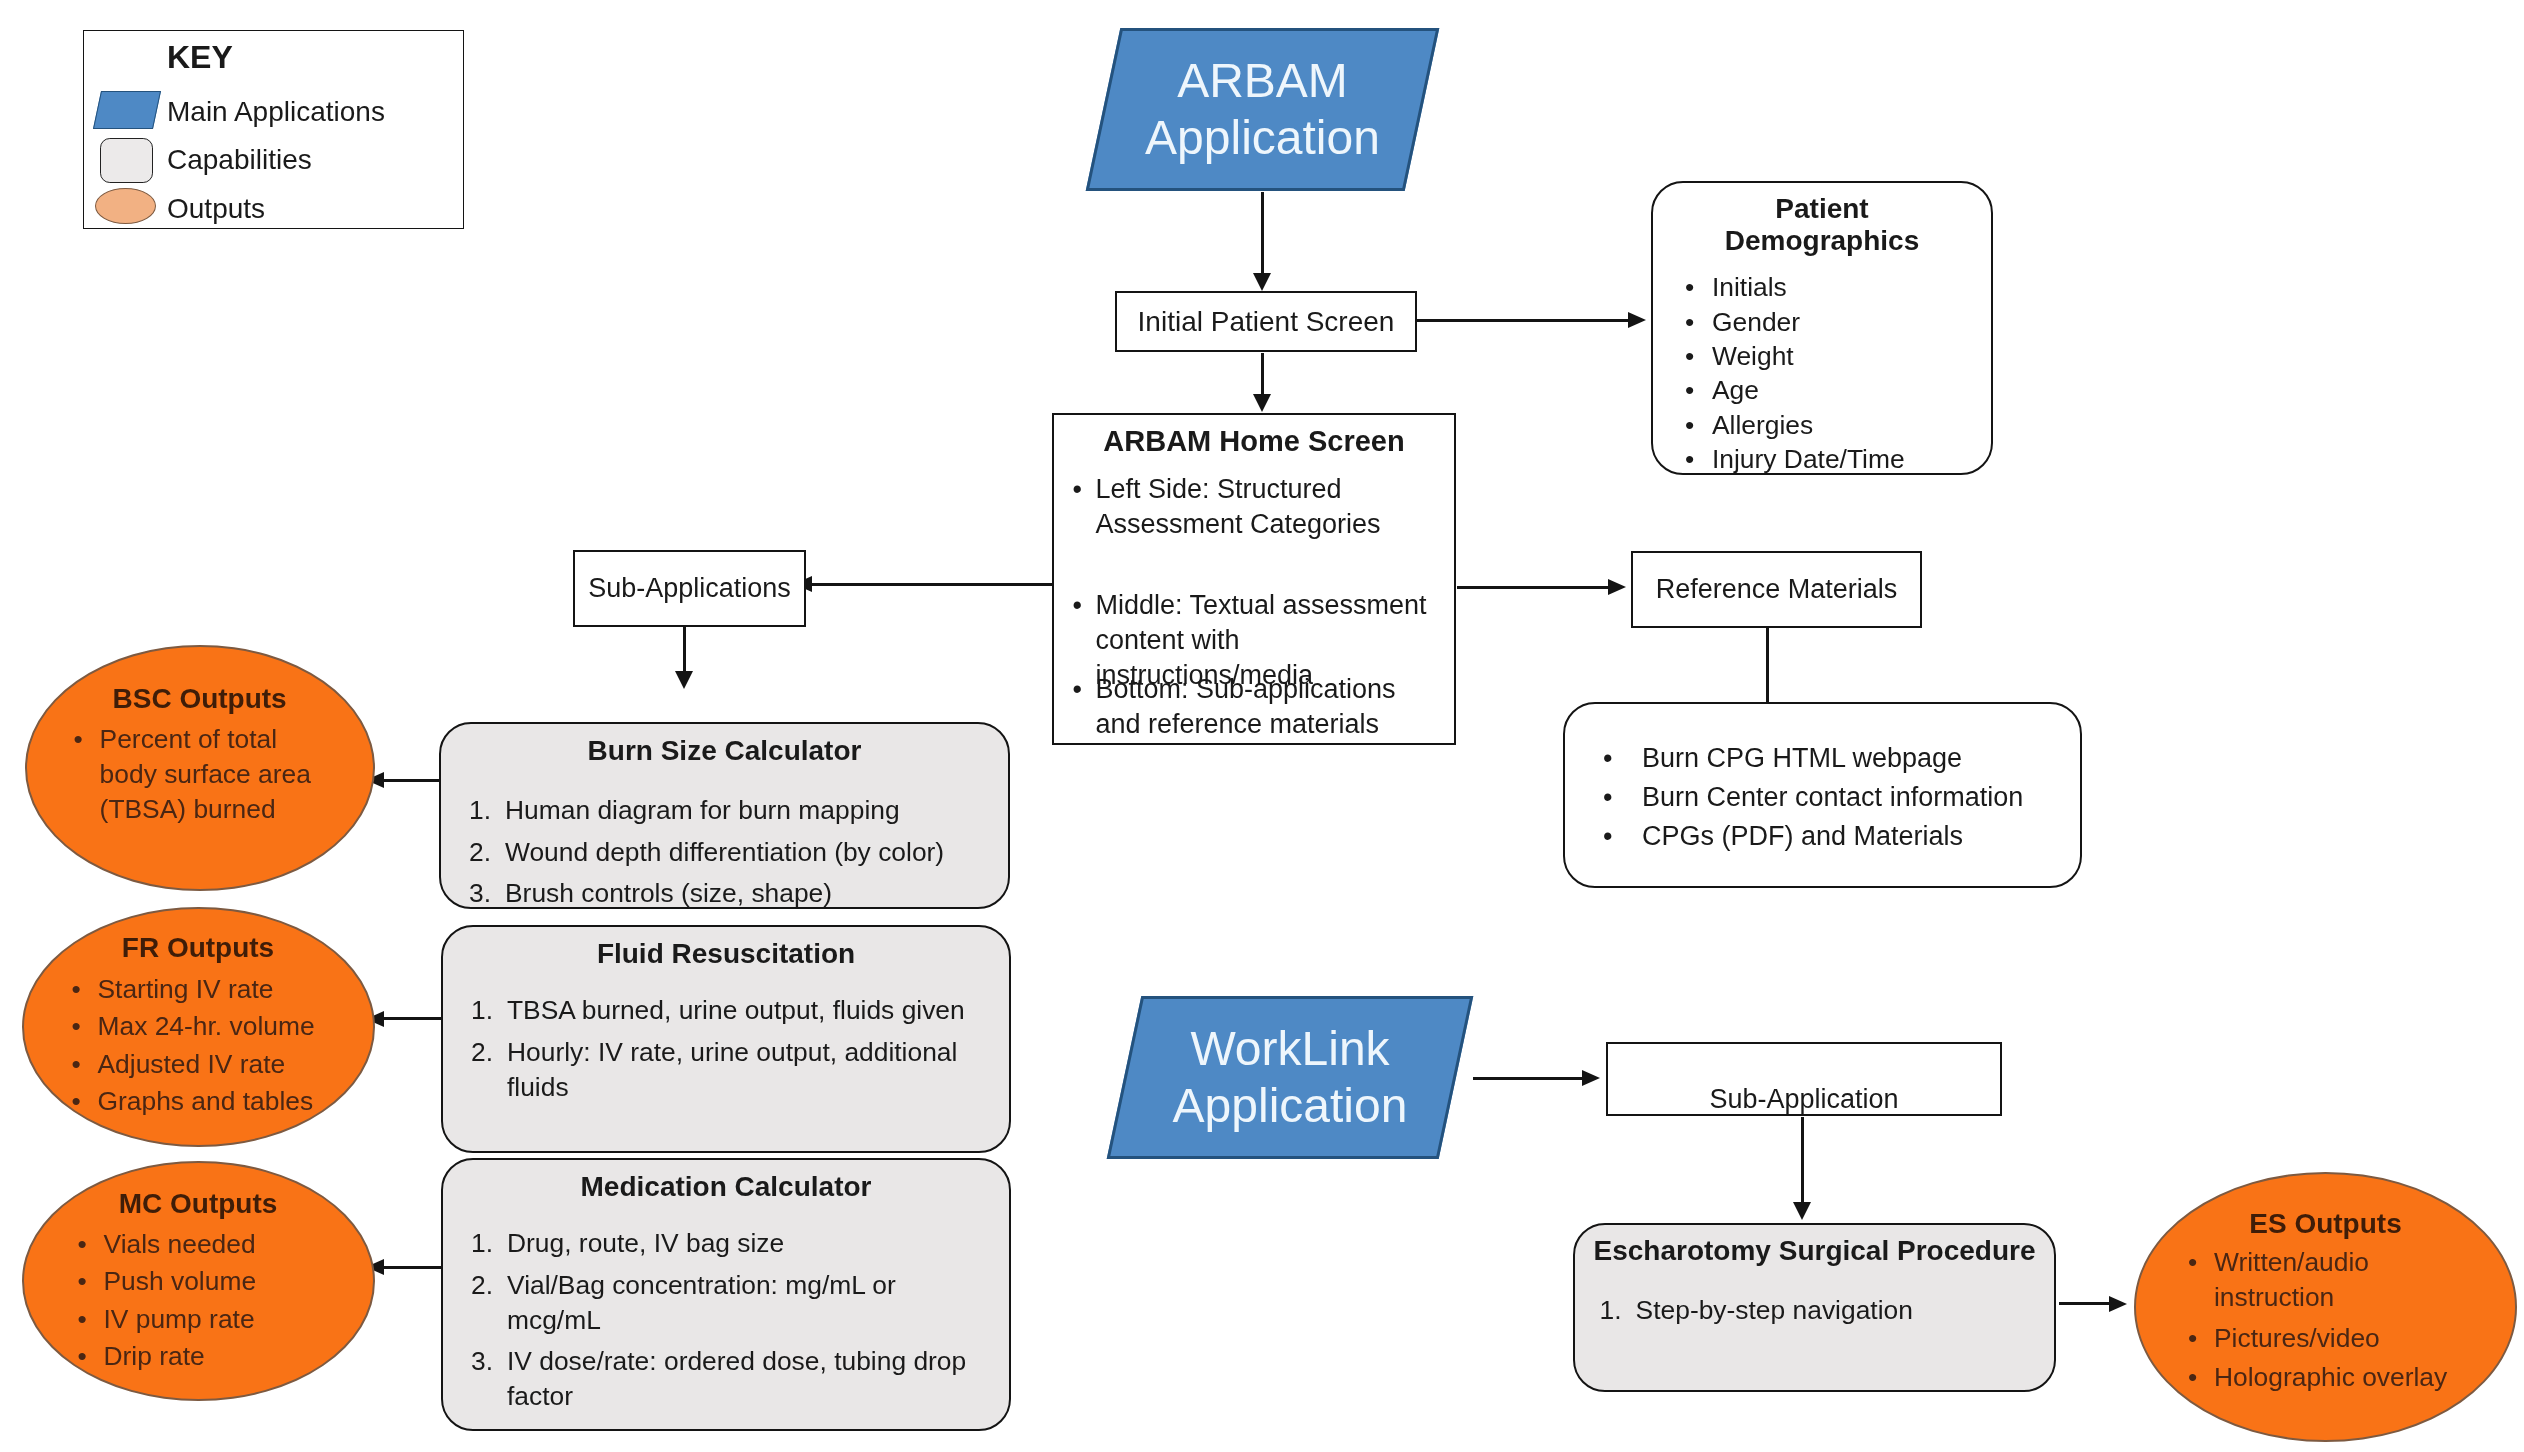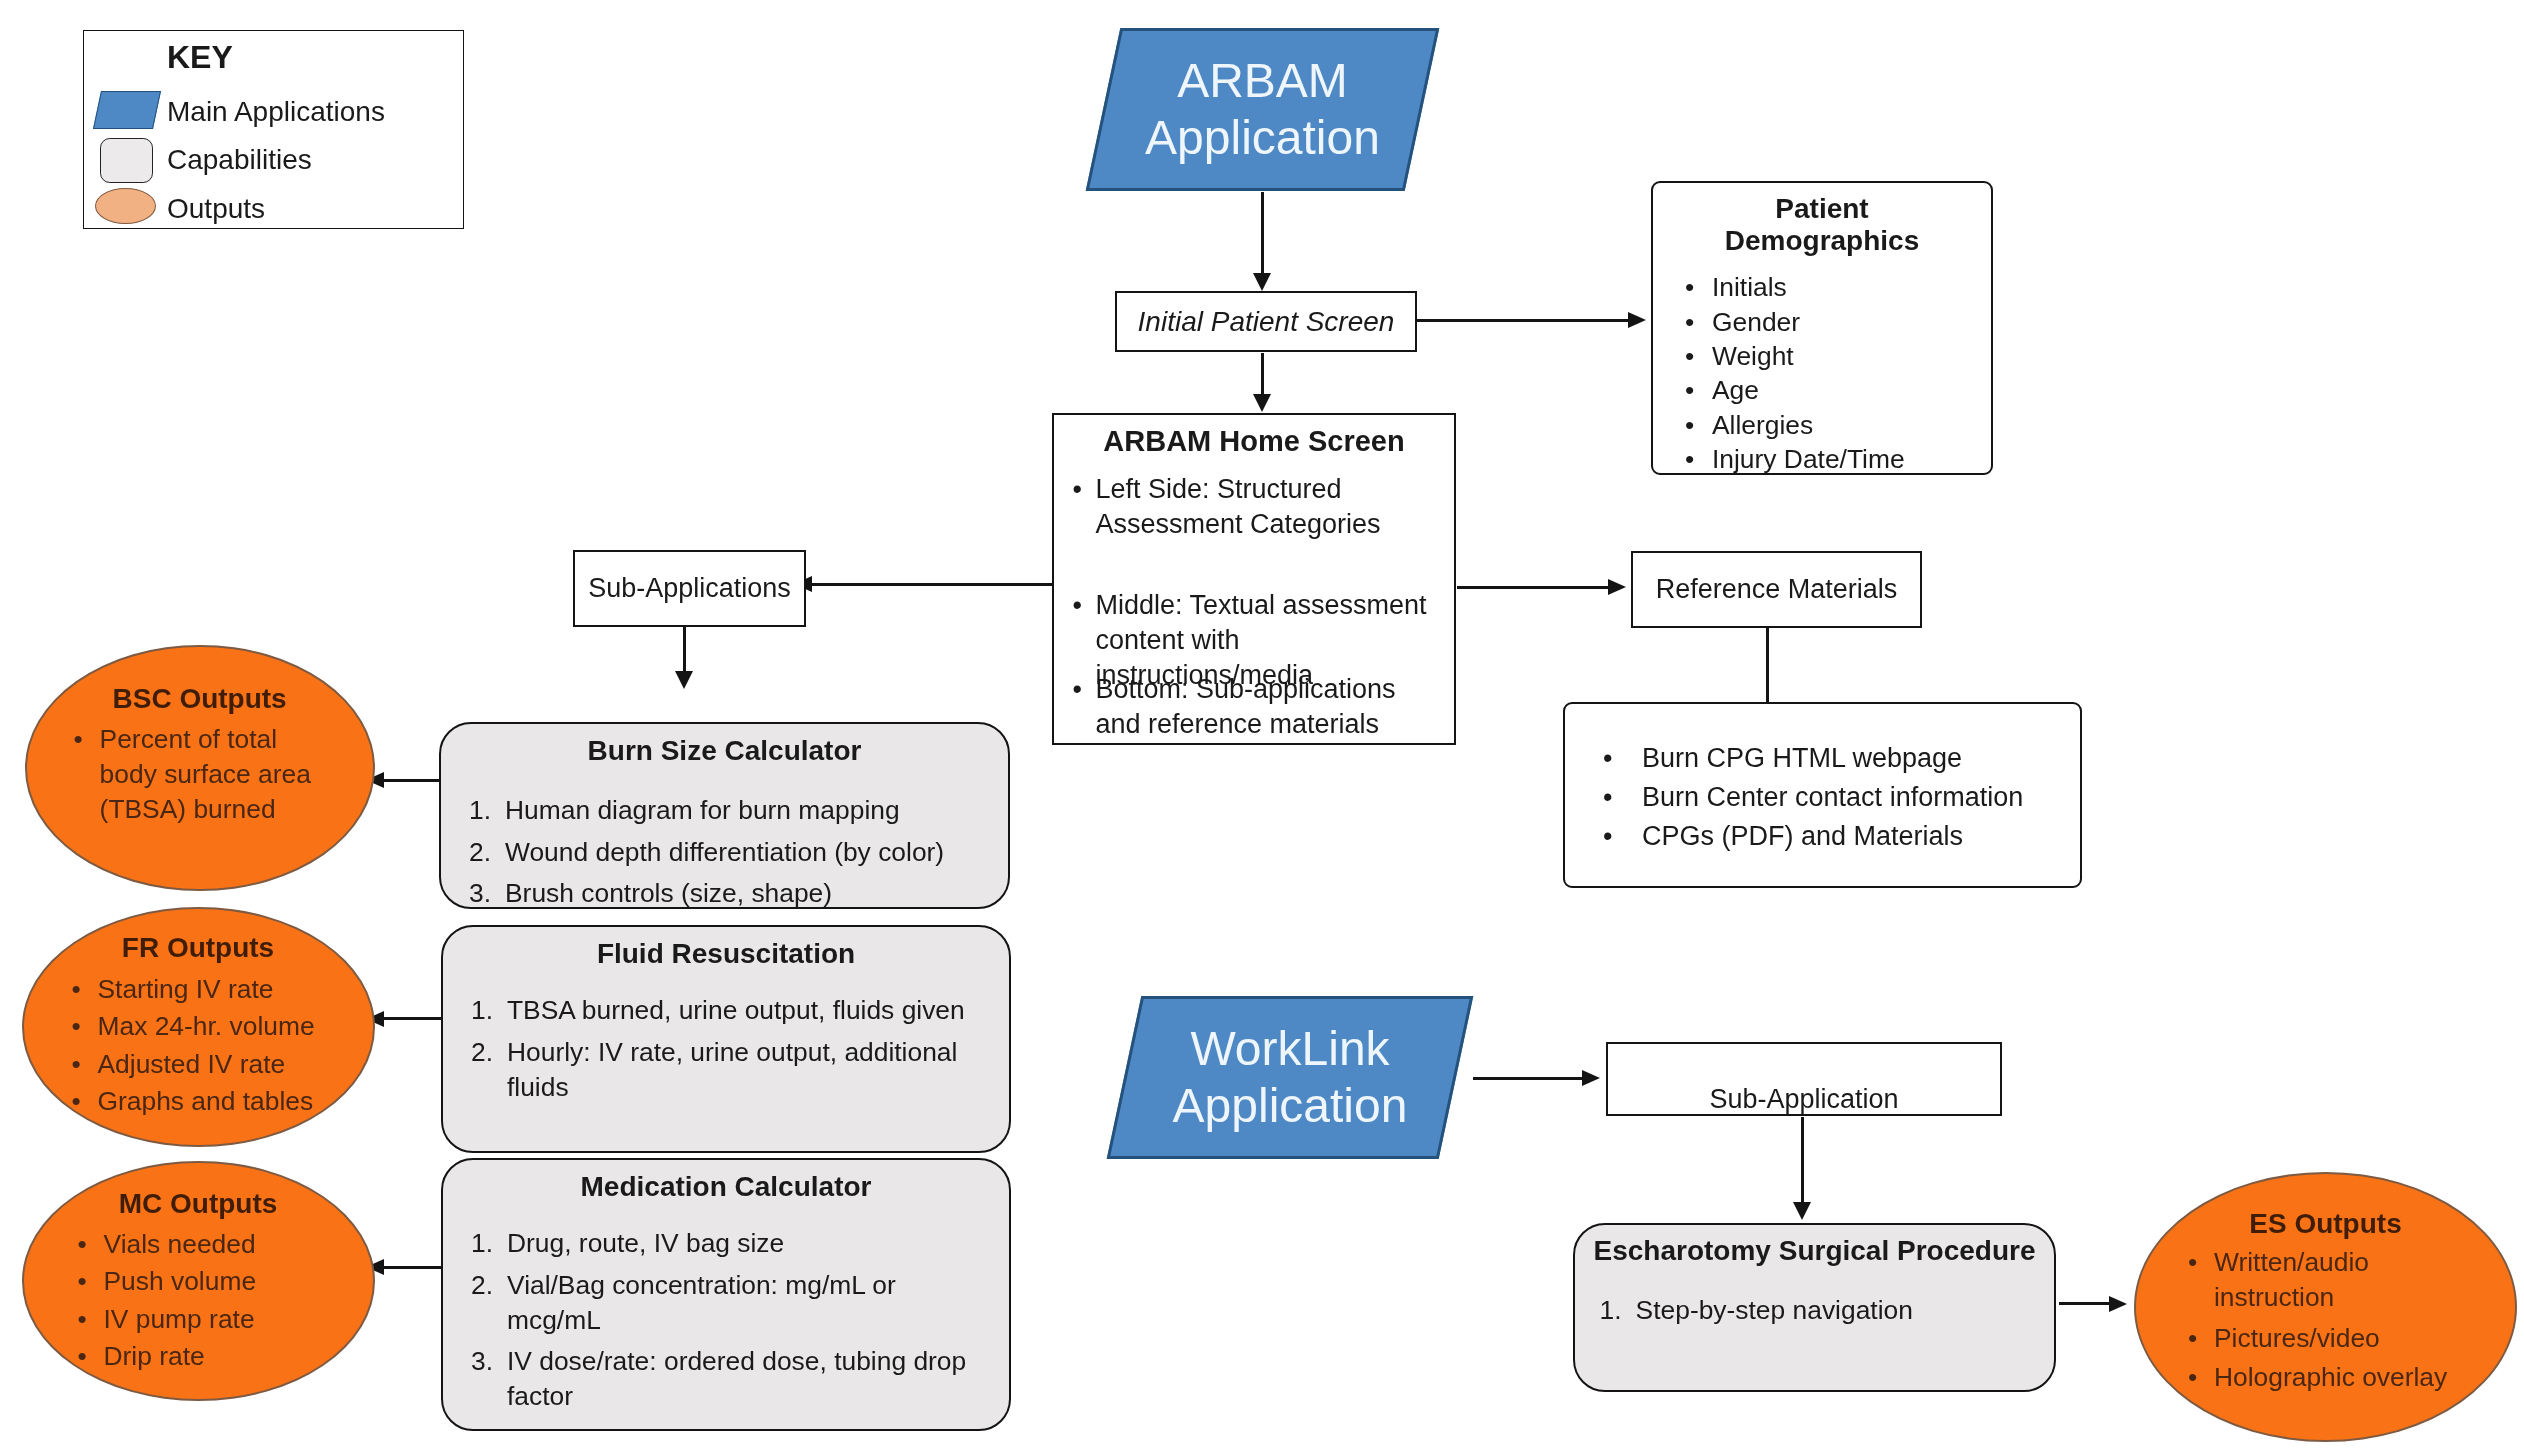--- a/index.html
+++ b/index.html
@@ -4,21 +4,21 @@
 <style>
   html,body{margin:0;padding:0;background:#ffffff;}
   #canvas{
     position:relative;width:2525px;height:1452px;background:#ffffff;
     font-family:"Liberation Sans", sans-serif;color:#1a1a1a;overflow:hidden;
   }
   .abs{position:absolute;}
   
   .box{position:absolute;background:#ffffff;border:2.5px solid #141414;box-sizing:border-box;}
   .gbox{position:absolute;background:#e9e7e7;border:2.5px solid #141414;border-radius:32px;box-sizing:border-box;}
-  .wbox{position:absolute;background:#ffffff;border:2.5px solid #141414;border-radius:9px;box-sizing:border-box;}
+  .wbox{position:absolute;background:#ffffff;border:2.5px solid #141414;border-radius:32px;box-sizing:border-box;}
   .ellipse{position:absolute;background:#f97316;border:2.5px solid #7d5a41;border-radius:50%;box-sizing:border-box;}
   .para{position:absolute;background:#4e89c5;border:3.1px solid #24527d;transform:skewX(-12deg);box-sizing:border-box;}
   .para-text{
     position:absolute;left:0;top:0;width:100%;height:100%;
     display:flex;flex-direction:column;align-items:center;justify-content:center;
     color:#eef6fc;font-size:48px;line-height:1.18;transform:skewX(12deg);
   }
   .ctr{display:flex;align-items:center;justify-content:center;text-align:center;}
   .lbl{font-size:28px;}
   .title{font-weight:bold;font-size:28px;text-align:center;position:absolute;left:0;width:100%;}
@@ -61,21 +61,21 @@
       <span>Application</span>
     </div>
   </div>
 
   <div>
     <div class="vline" style="left:1261px;top:192px;height:84px;"></div>
     <div class="ah-down" style="left:1253px;top:273px;"></div>
   </div>
 
   <div class="box ctr" style="left:1115px;top:291px;width:302px;height:61px;">
-    <span class="lbl" style="font-size:28px;font-style:italic;">Initial Patient Screen</span>
+    <span class="lbl" style="font-size:28px;">Initial Patient Screen</span>
   </div>
 
   <div>
     <div class="hline" style="left:1417px;top:319px;width:212px;"></div>
     <div class="ah-right" style="left:1628px;top:312px;"></div>
   </div>
 
   <div class="wbox" style="left:1651px;top:181px;width:342px;height:294px;">
     <div class="title" style="top:9.8px;">
       <div style="width:209px;margin:0 auto;">Patient Demographics</div>

